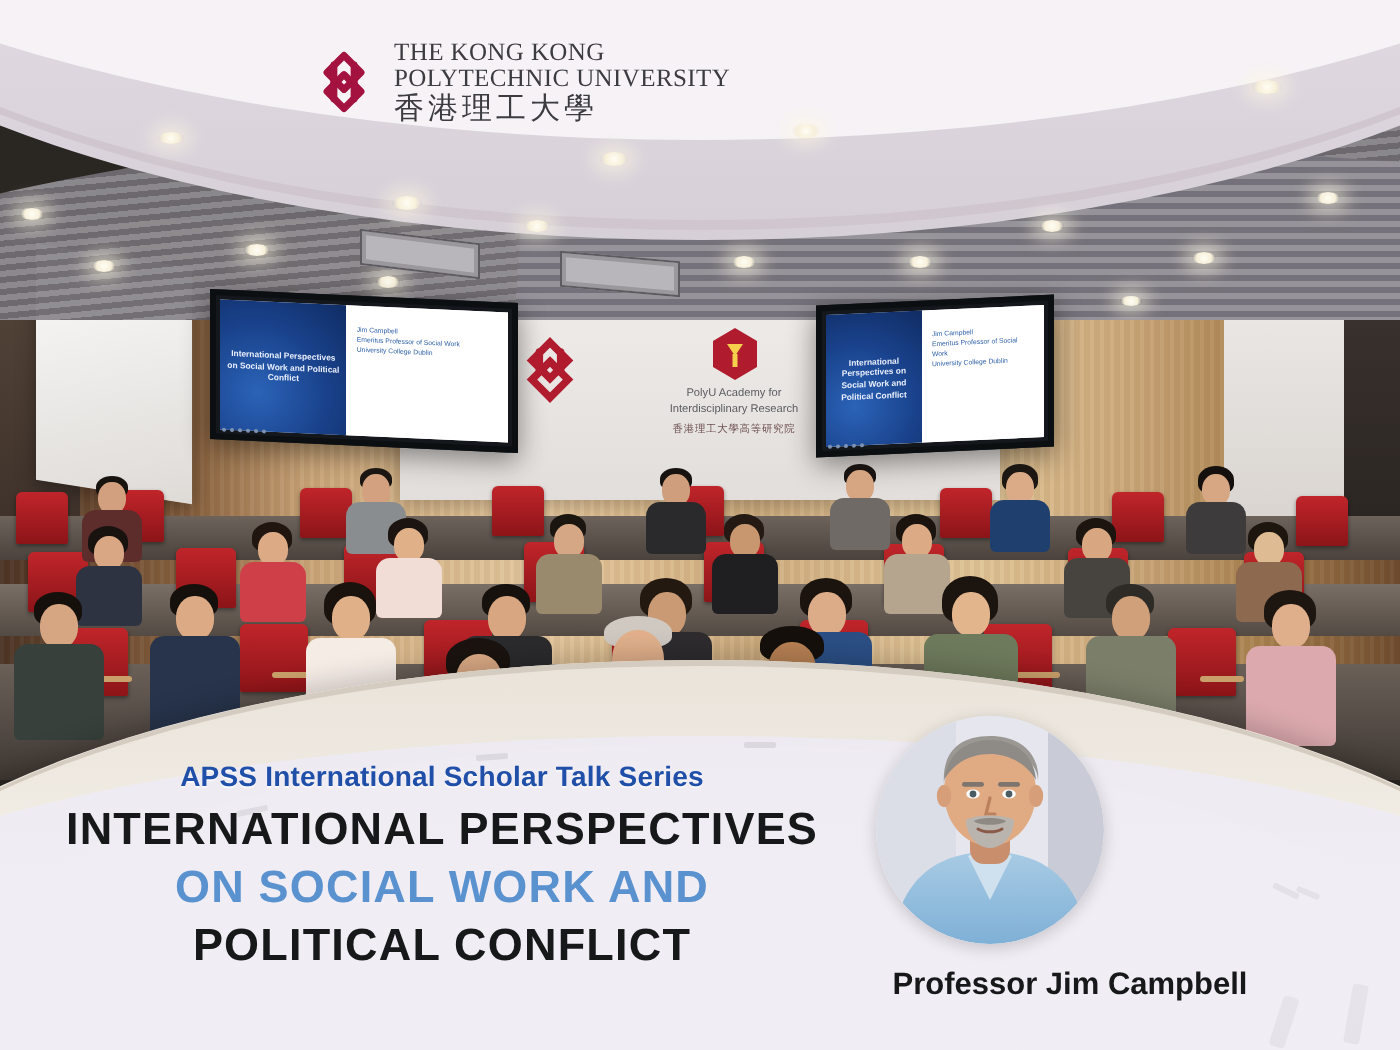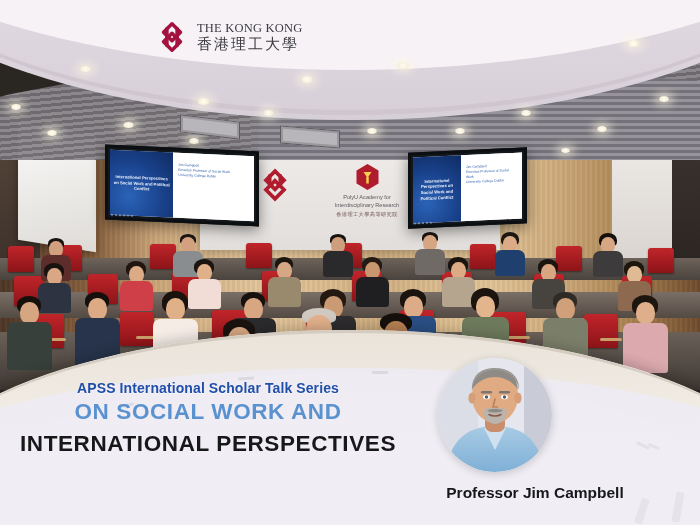--- a/index.html
+++ b/index.html
@@ -152,21 +152,21 @@
     border-top:3px solid #d4ccc0;
   }
   .mic-slot{position:absolute;background:#2e2b29;border-radius:1px;height:3px;}
   .mic-stick{position:absolute;background:linear-gradient(180deg,#3a3633,#1d1b19);border-radius:2px;}
   
   .overlay{
     position:absolute;left:-120px;top:368px;width:940px;height:400px;
     border-radius:50% 50% 0 0 / 120px 120px 0 0;
     background:linear-gradient(180deg,rgba(238,234,243,.90) 0%,rgba(240,237,245,.94) 22%,rgba(241,238,246,.97) 100%);
   }
-  .title-wrap{position:absolute;left:3px;top:380px;width:410px;text-align:center;}
+  .title-wrap{position:absolute;left:16px;top:380px;width:410px;text-align:center;}
   .kicker{
     color:#1f4fa8;font-size:14px;font-weight:bold;letter-spacing:.1px;
     text-shadow:0 1px 0 rgba(255,255,255,.6);
   }
   .t-line{font-weight:bold;letter-spacing:.6px;line-height:1.16;}
   .t1{color:#17181a;font-size:22.5px;margin-top:6px;}
   .t2{color:#5a92d0;font-size:22.5px;margin-top:3px;}
   .t3{color:#17181a;font-size:22.5px;margin-top:3px;}
   .portrait{
     position:absolute;left:438px;top:358px;width:114px;height:114px;border-radius:50%;
@@ -483,32 +483,34 @@
             <path d="M32 25 L48 41 L32 57 L16 41 Z"></path>
             <path d="M22.5 16 L22.5 32"></path>
             <path d="M41.5 16 L41.5 32"></path>
             <path d="M22.5 32 L22.5 48"></path>
             <path d="M41.5 32 L41.5 48"></path>
           </g>
         </svg>
       </div>
       <div class="polyu-txt">
         <div class="l1">THE KONG KONG</div>
+        <div class="l2">POLYTECHNIC UNIVERSITY</div>
         <div class="l3">香港理工大學</div>
       </div>
     </div>
 
   </div>
 
   <div class="overlay"></div>
 
   <div class="title-wrap">
     <div class="kicker">APSS International Scholar Talk Series</div>
+    <div class="t-line t1">INTERNATIONAL PERSPECTIVES</div>
     <div class="t-line t2">ON SOCIAL WORK AND</div>
-    <div class="t-line t1">INTERNATIONAL PERSPECTIVES</div>
+    <div class="t-line t3">POLITICAL CONFLICT</div>
   </div>
 
   <div class="portrait">
     <svg width="114" height="114" viewBox="0 0 114 114">
       <defs>
         <clipPath id="pc">
             <circle cx="57" cy="57" r="57"></circle>
           </clipPath>
         <linearGradient id="shirt" x1="0" y1="0" x2="0" y2="1">
           <stop offset="0%" stop-color="#a8cbe4"></stop>

